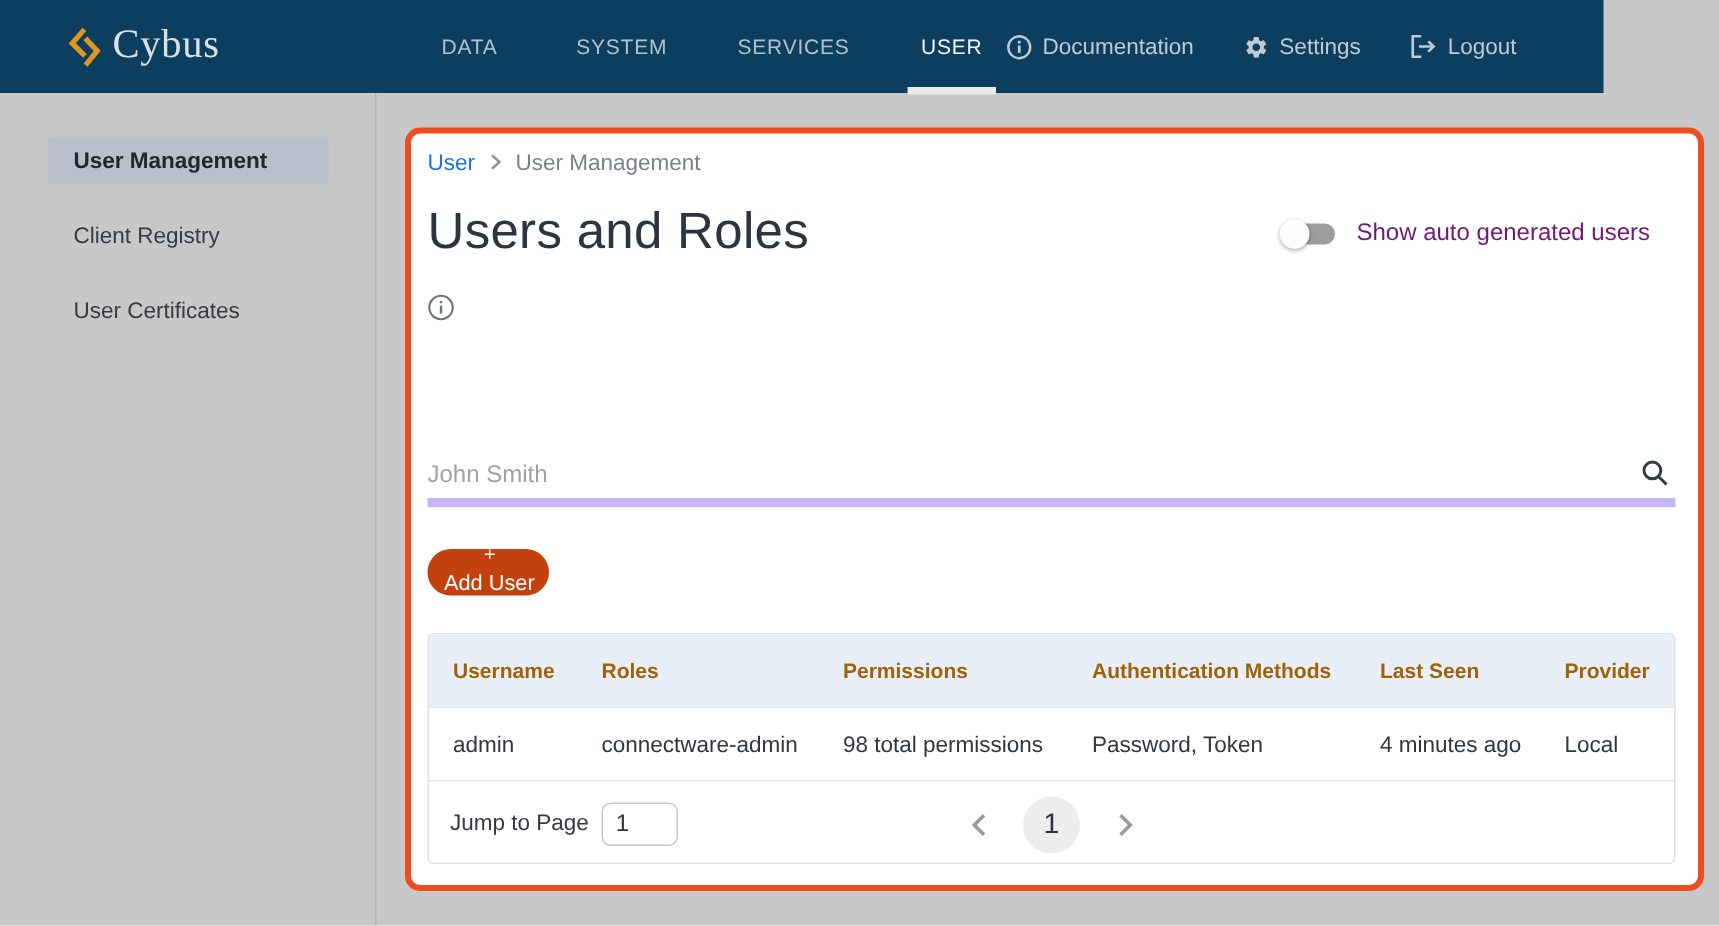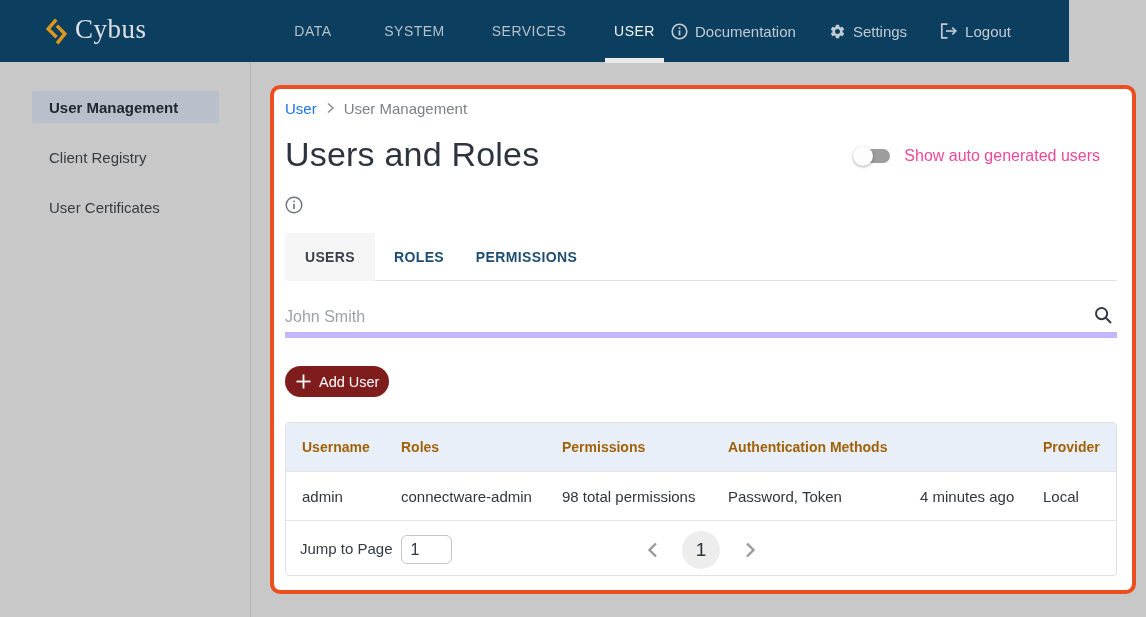--- a/index.html
+++ b/index.html
@@ -96,21 +96,21 @@
     border-radius:7px; background:#9d9d9d;
   }
   .switch-thumb {
     position:absolute; left:-11px; top:-9px; width:40px; height:40px;
     border-radius:50%; display:flex; align-items:center; justify-content:center;
   }
   .switch-thumb::after {
     content:""; width:20px; height:20px; border-radius:50%;
     background:#fdfdfd; box-shadow:0 1px 3px rgba(0,0,0,0.35);
   }
-  .toggle-label { margin-left:12px; font-size:16px; color:#ec4899; }
+  .toggle-label { margin-left:12px; font-size:16px; color:#701a75; }
 
   .subtitle-row {
     position:absolute; left:11px; top:106px; height:20px;
     display:flex; align-items:center; gap:10px;
     font-size:16px; color:#6d7278;
   }
 
   .tabs {
     position:absolute; left:11px; top:144px; width:832px; height:48px;
     display:flex; border-bottom:1px solid #e1e1e1;
@@ -133,23 +133,24 @@
     position:absolute; left:0; bottom:6px; width:790px; border:none; outline:none;
     font-family:"Liberation Sans", sans-serif; font-size:16px; color:#32363c;
     background:transparent;
   }
   .search input::placeholder { color:#9da2a8; opacity:1; }
   .search-icon { position:absolute; right:4px; bottom:7px; cursor:pointer; }
 
   .add-btn {
     position:absolute; left:11px; top:277px; height:31px;
     display:flex; align-items:center; gap:8px; padding:0 10px 0 11px;
-    background:#7f1d1d; color:#ffffff; font-size:14.5px;
+    background:#c2410c; color:#ffffff; font-size:14.5px;
     border:none; border-radius:16px; cursor:pointer;
     font-family:"Liberation Sans", sans-serif;
+    flex-direction:column;
   }
 
   
   .table {
     position:absolute; left:11px; top:333px; width:832px; height:154px;
     border:1px solid #e0e0e0; border-radius:4px;
   }
   .t-head {
     position:relative; height:48px; background:#e9eff9;
     border-radius:3px 3px 0 0;
@@ -275,25 +276,20 @@
     </div>
 
     <div class="subtitle-row">
       <svg width="18" height="18" viewBox="0 0 18 18">
         <circle cx="9" cy="9" r="7.8" fill="none" stroke="#6d7278" stroke-width="1.4"></circle>
         <rect x="8.2" y="7.8" width="1.6" height="5.2" fill="#6d7278"></rect>
         <rect x="8.2" y="4.6" width="1.6" height="1.6" fill="#6d7278"></rect>
       </svg>
     </div>
 
-    <div class="tabs">
-      <div class="tab w0 active">USERS</div>
-      <div class="tab w1">ROLES</div>
-      <div class="tab w2">PERMISSIONS</div>
-    </div>
 
     <div class="search">
       <input type="text" placeholder="John Smith" style="">
       <svg class="search-icon" width="19" height="19" viewBox="0 0 19 19">
         <circle cx="7.6" cy="7.6" r="5.6" fill="none" stroke="#343a44" stroke-width="2"></circle>
         <line x1="11.8" y1="11.8" x2="17" y2="17" stroke="#343a44" stroke-width="2"></line>
       </svg>
     </div>
 
     <button class="add-btn">
@@ -303,20 +299,21 @@
       </svg>
       <span>Add User</span>
     </button>
 
     <div class="table">
       <div class="t-head">
         <div class="t-cell c0">Username</div>
         <div class="t-cell c1">Roles</div>
         <div class="t-cell c2">Permissions</div>
         <div class="t-cell c3">Authentication Methods</div>
+        <div class="t-cell c4">Last Seen</div>
         <div class="t-cell c5">Provider</div>
       </div>
       <div class="t-row">
         <div class="t-cell c0">admin</div>
         <div class="t-cell c1">connectware-admin</div>
         <div class="t-cell c2">98 total permissions</div>
         <div class="t-cell c3">Password, Token</div>
         <div class="t-cell c4">4 minutes ago</div>
         <div class="t-cell c5">Local</div>
       </div>

